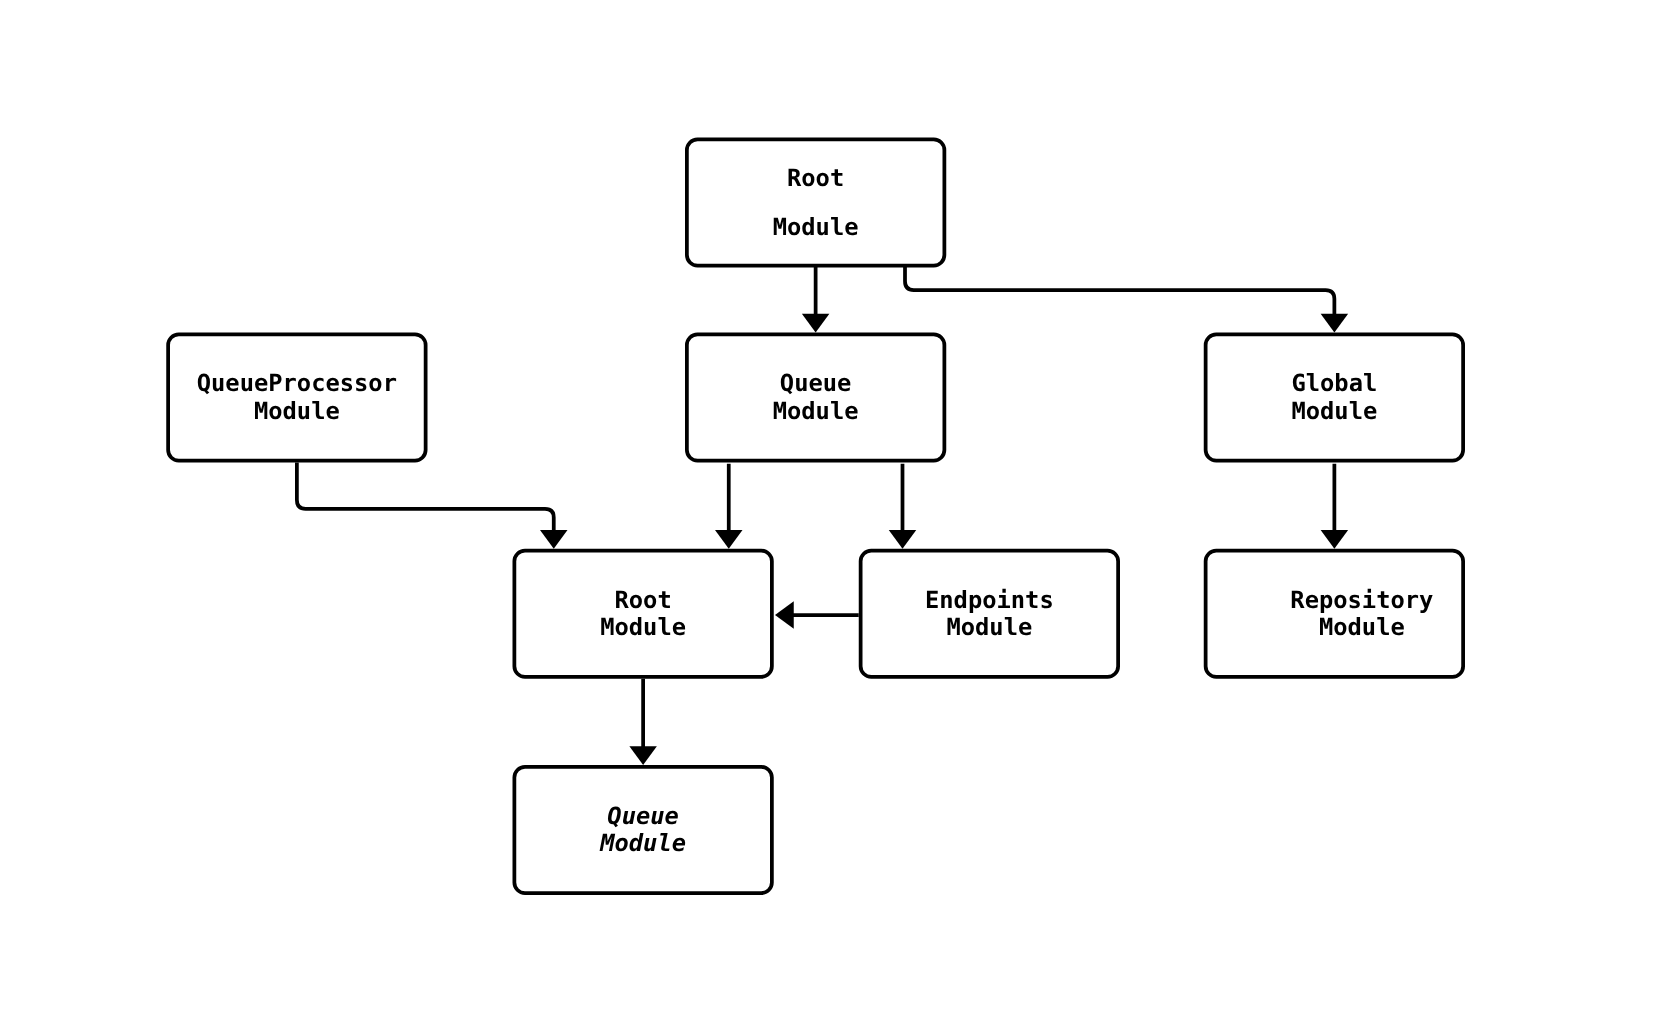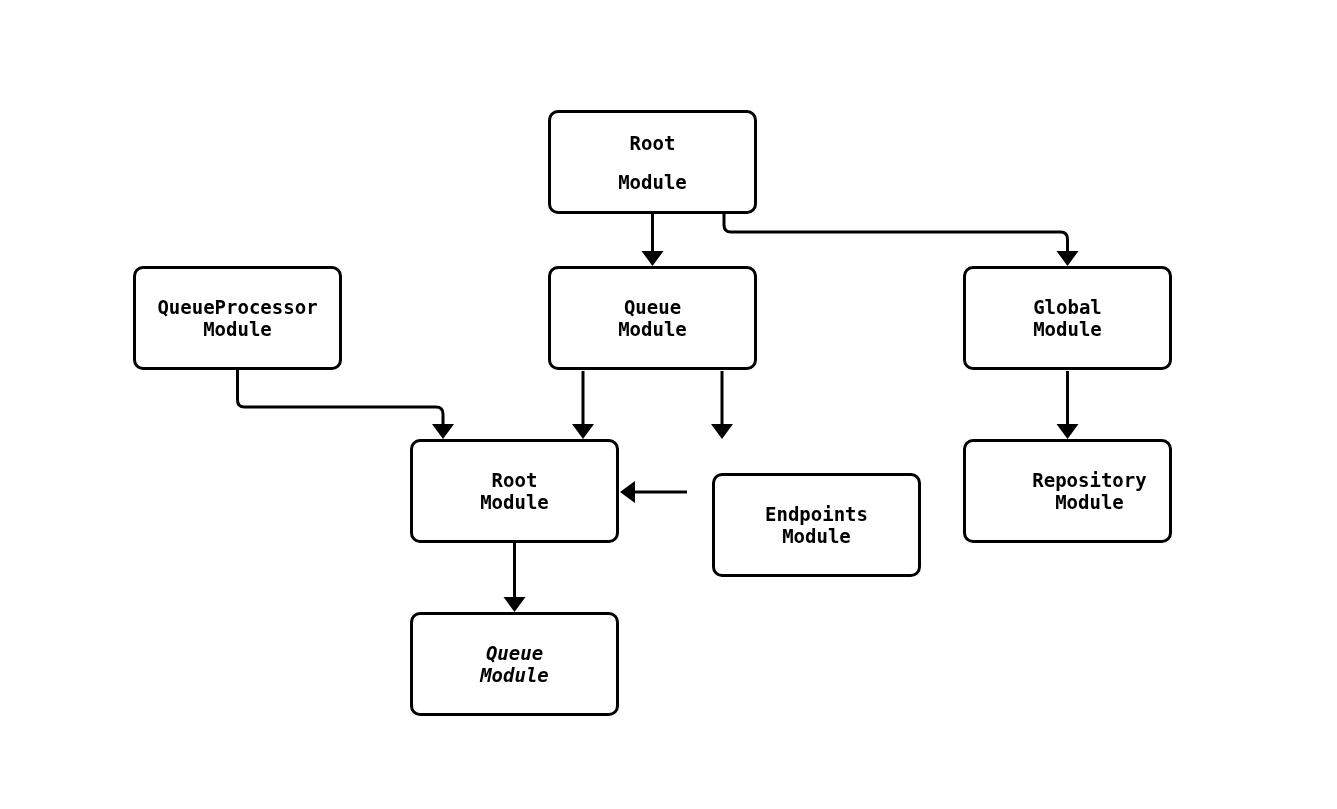--- a/index.html
+++ b/index.html
@@ -48,21 +48,21 @@
     font-weight: bold;
     font-size: 19px;
     line-height: 22px;
     color: #000000;
   }
   .node-root          { left: 548px; top:  110px; gap: 17px; }
   .node-queueprocessor{ left: 133px; top: 266px; }
   .node-server        { left: 548px; top: 266px; }
   .node-global        { left: 963px; top: 266px; }
   .node-core          { left: 410px; top: 439px; }
-  .node-endpoints     { left: 712px; top: 439px; margin-top: 34px; }
+  .node-endpoints     { left: 687px; top: 439px; }
   .node-repository    { left: 963px; top: 439px; padding-left: 44px; }
   .node-queue         { left: 410px; top: 612px; font-style: italic; }
 </style>
 </head>
 <body>
 
 <div class="canvas">
 
   <svg class="edges" viewBox="0 0 1337 809" xmlns="http://www.w3.org/2000/svg">
 

